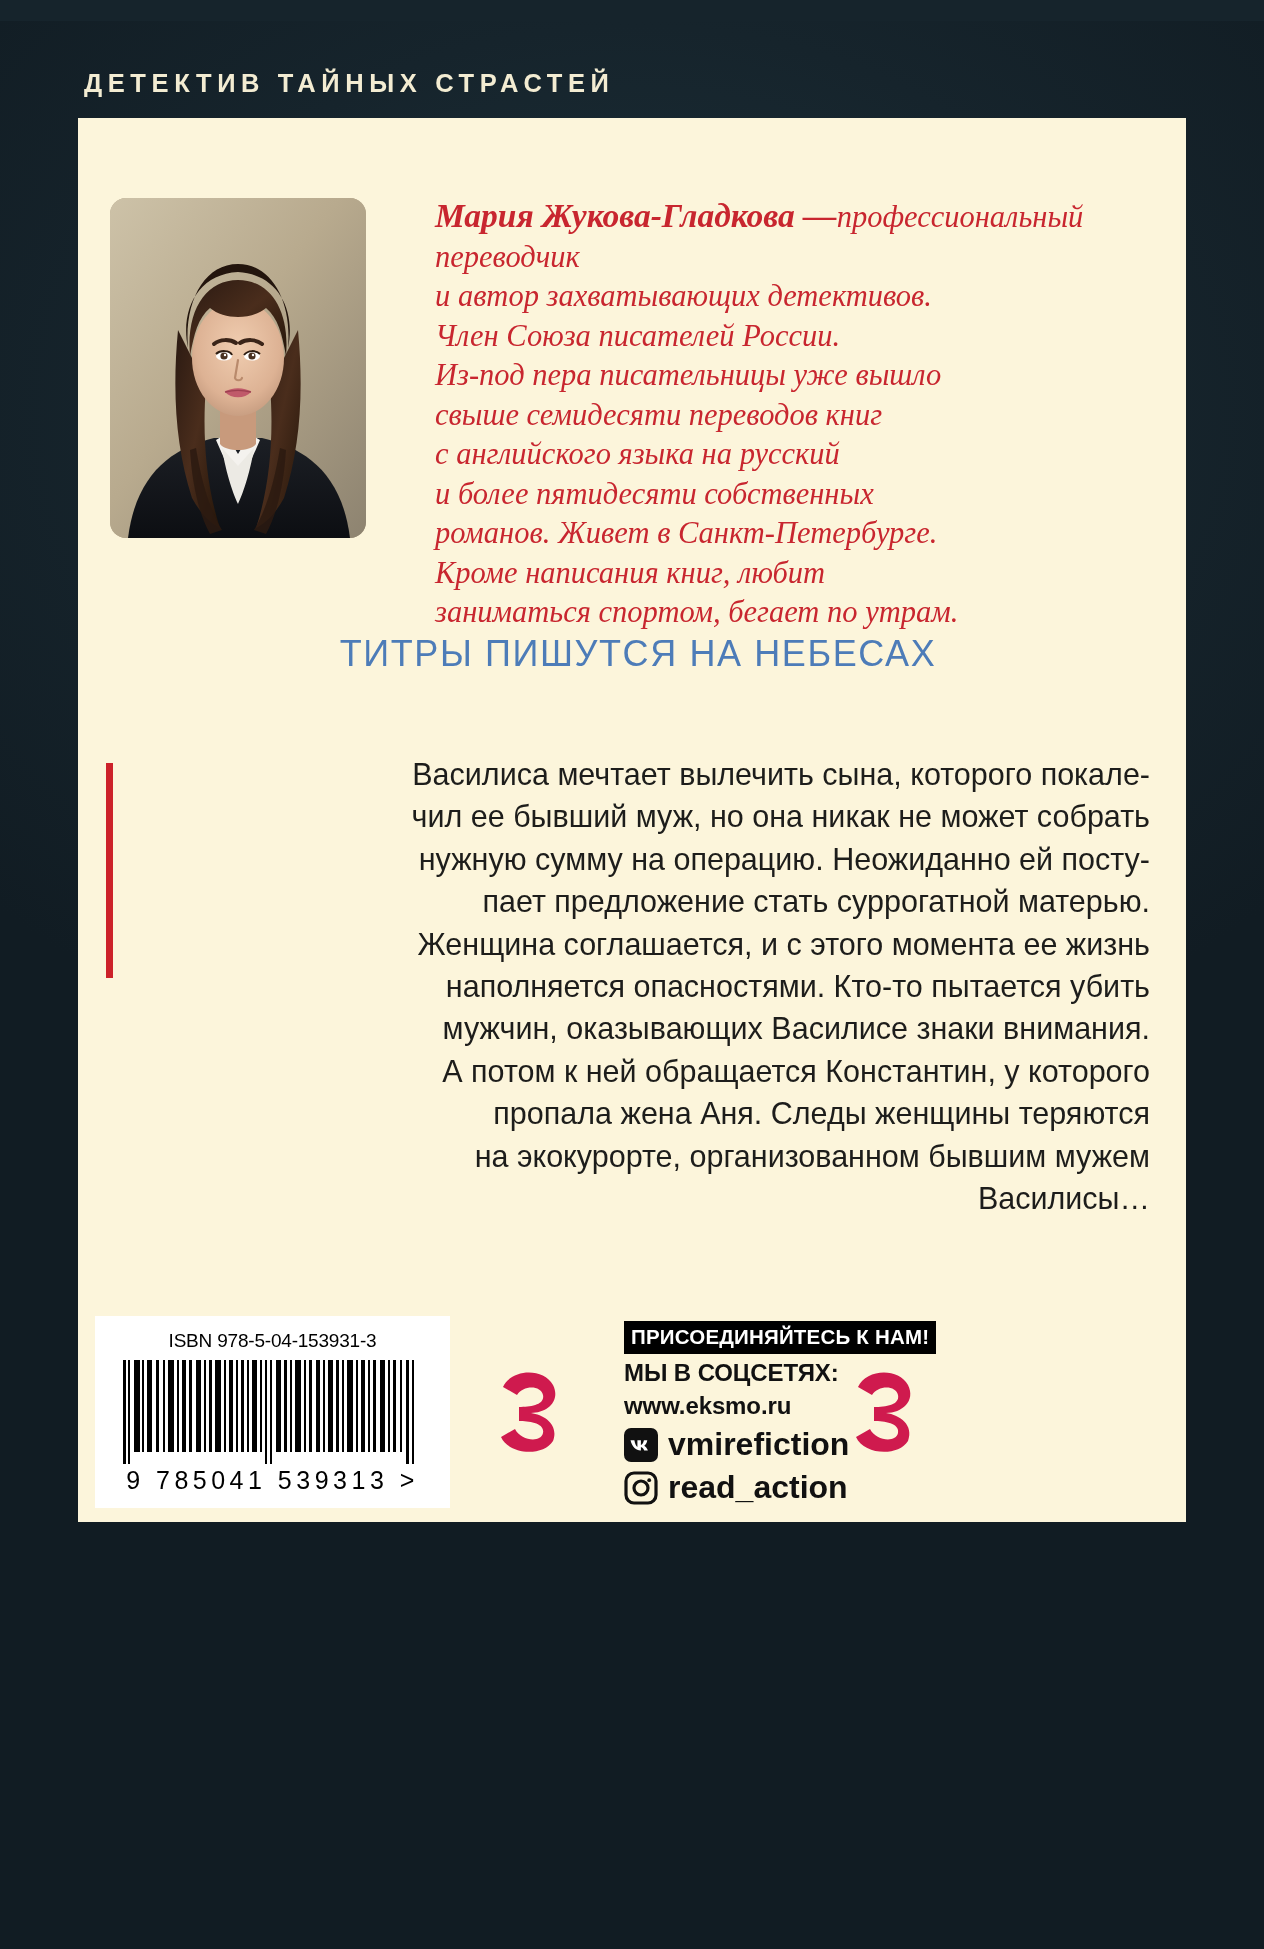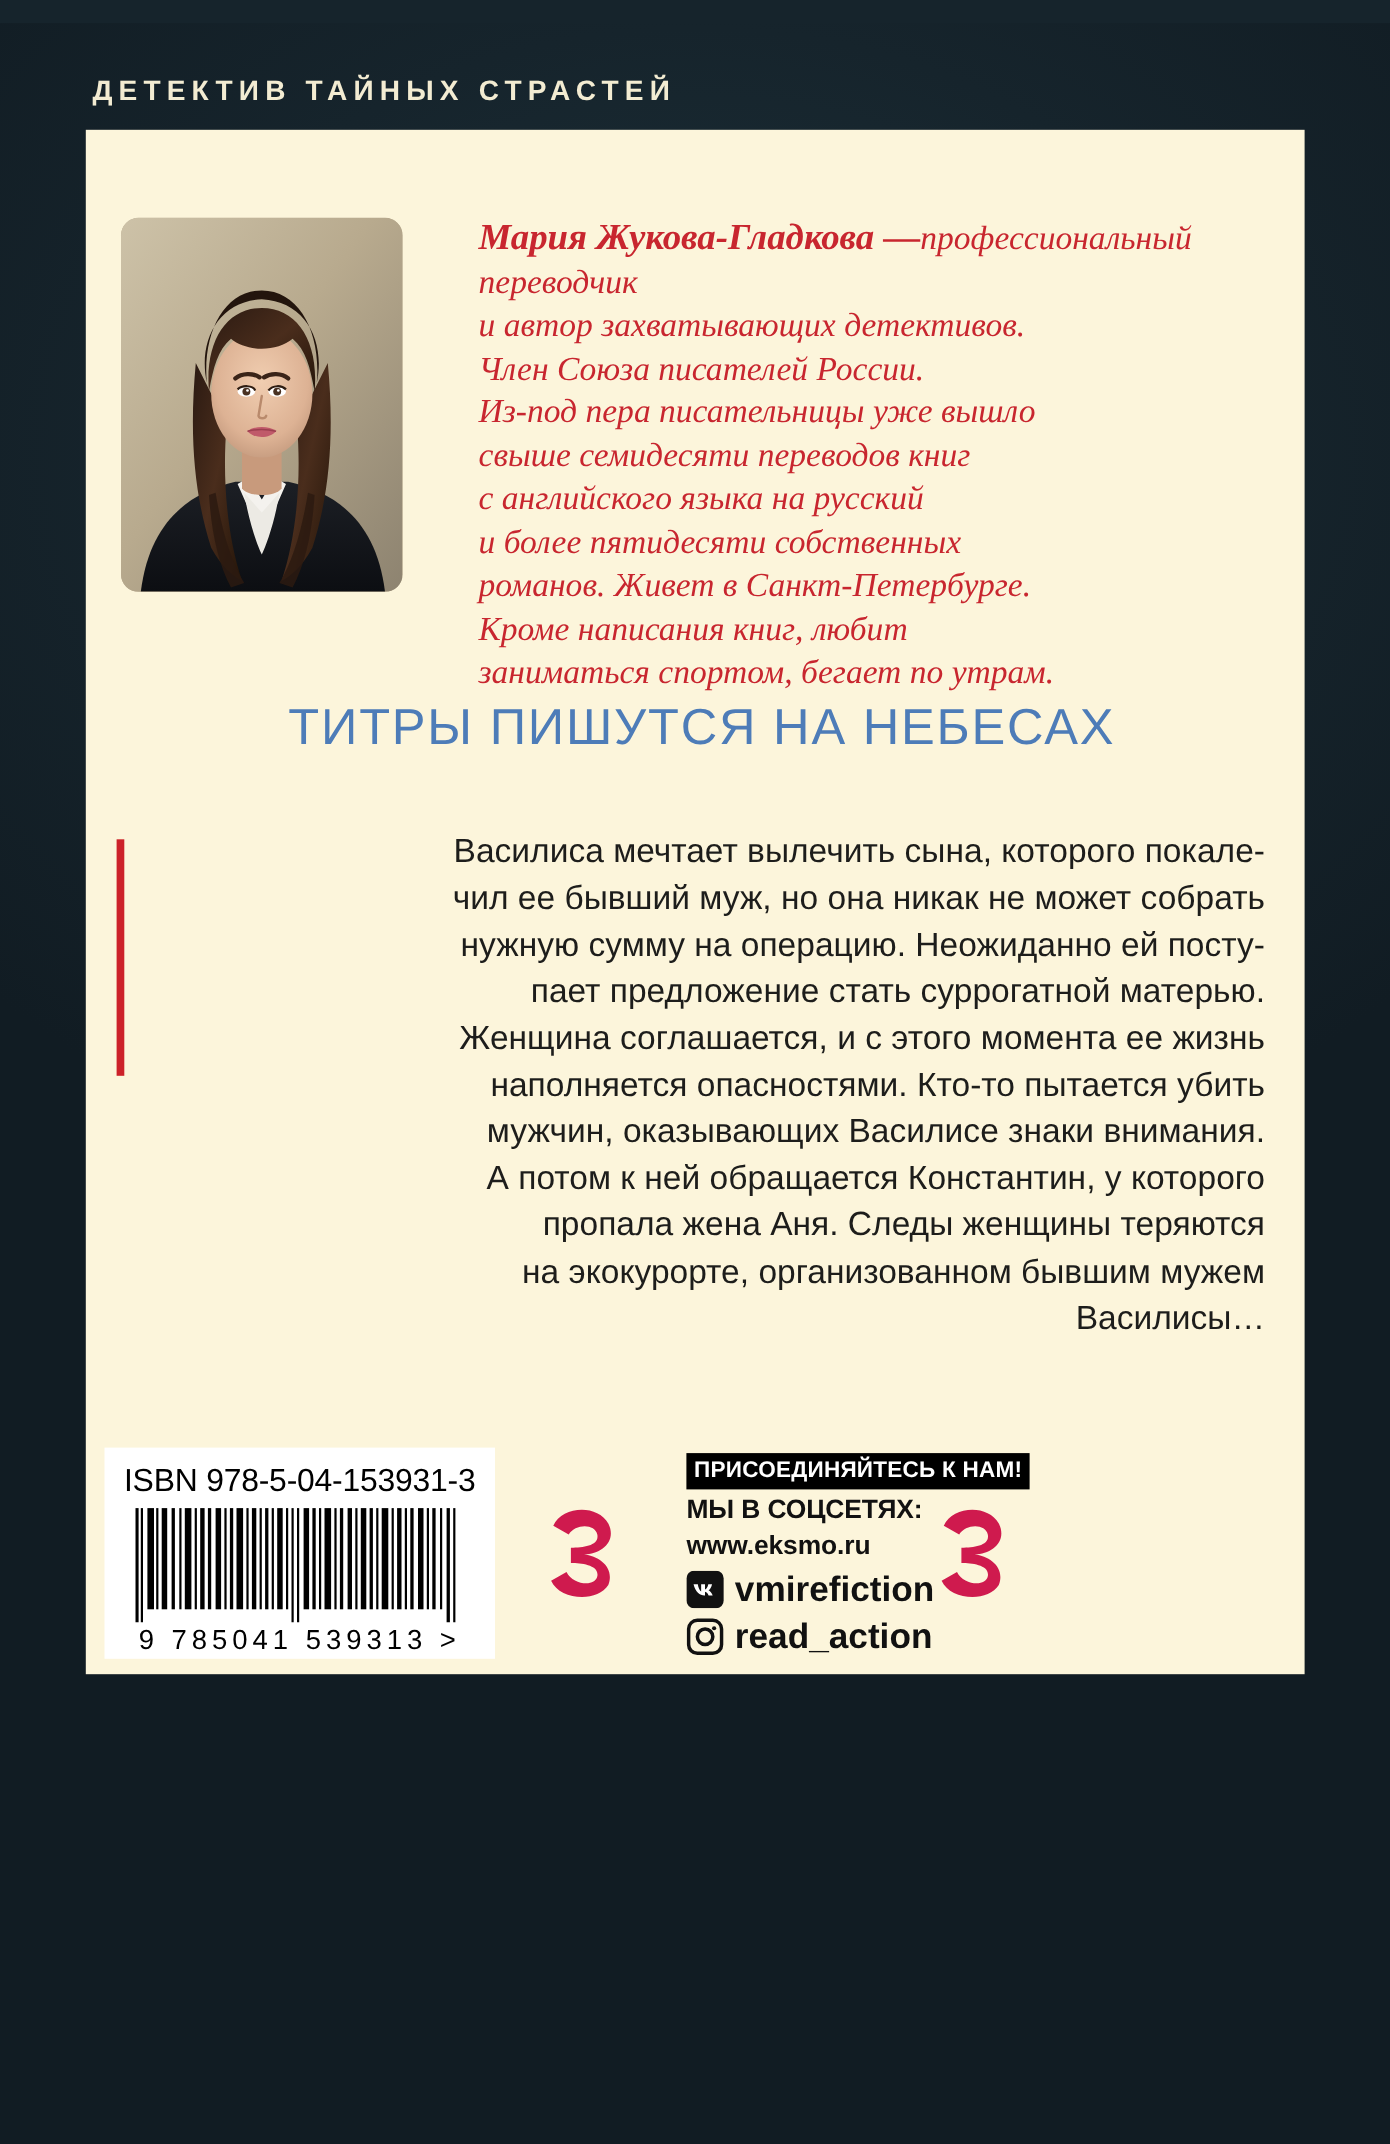--- a/index.html
+++ b/index.html
@@ -95,21 +95,21 @@
     font-weight: 700;
     font-size: 33.5px;
   }
 
   
   .book-title {
     position: absolute;
     left: 60px;
     top: 515px;
     width: 1000px;
-    font-size: 46px;
+    font-size: 36px;
     font-weight: 400;
     letter-spacing: 1.6px;
     color: #4d7cb8;
     text-align: center;
     font-family: "Liberation Sans", sans-serif;
     white-space: nowrap;
   }
 
   
   .synopsis-wrap {
@@ -147,21 +147,21 @@
     left: 17px;
     top: 1198px;
     width: 355px;
     height: 192px;
     background: #ffffff;
     padding-top: 14px;
   }
 
   .isbn-text {
     text-align: center;
-    font-size: 29px;
+    font-size: 19px;
     color: #000;
     font-family: "Liberation Sans", sans-serif;
     letter-spacing: -0.2px;
   }
 
   .barcode-bars {
     margin: 8px auto 0 auto;
     width: 300px;
     height: 104px;
     display: block;

